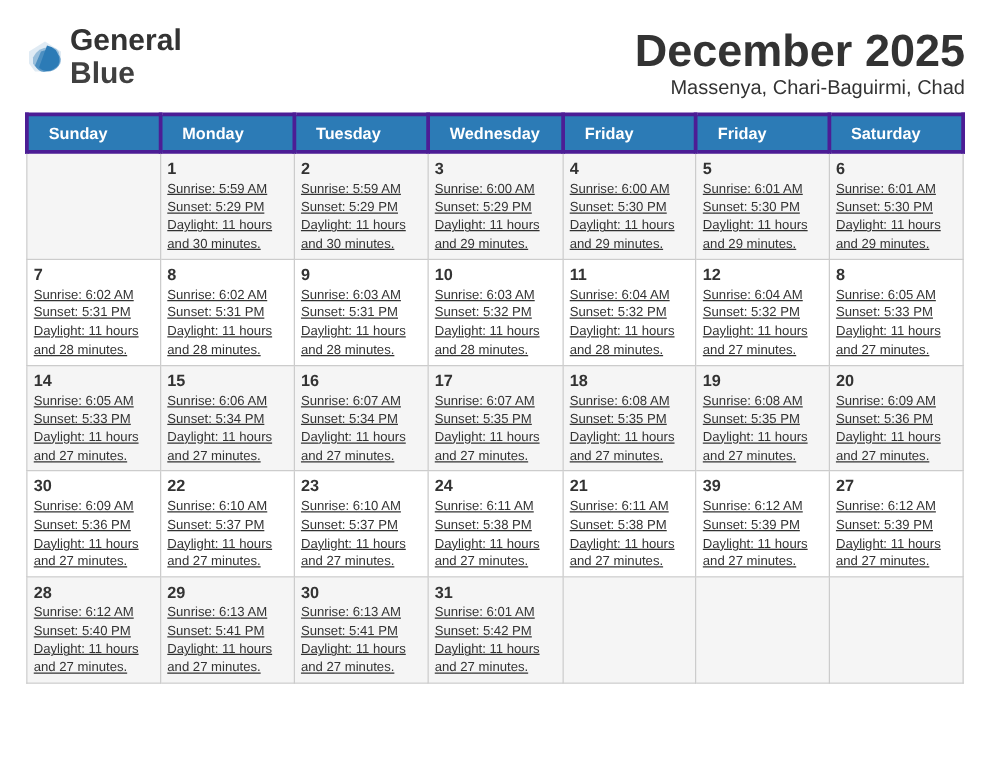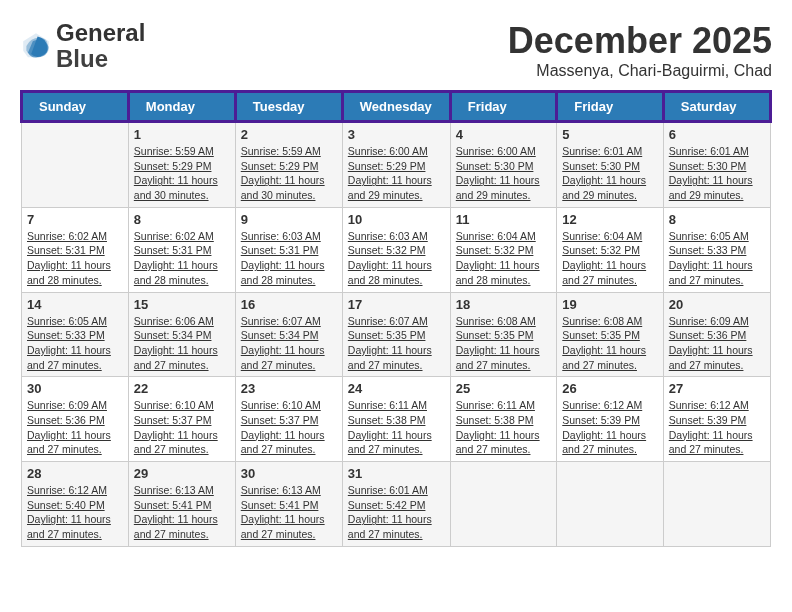--- a/index.html
+++ b/index.html
@@ -296,28 +296,28 @@
 and 27 minutes.</div>
         </td>
         <td>
           <span class="day-number">24</span>
           <div class="day-info" style="white-space: pre-line;">Sunrise: 6:11 AM
 Sunset: 5:38 PM
 Daylight: 11 hours
 and 27 minutes.</div>
         </td>
         <td>
-          <span class="day-number">25</span>
+          <span class="day-number">21</span>
           <div class="day-info" style="white-space: pre-line;">Sunrise: 6:11 AM
 Sunset: 5:38 PM
 Daylight: 11 hours
 and 27 minutes.</div>
         </td>
         <td>
-          <span class="day-number">26</span>
+          <span class="day-number">39</span>
           <div class="day-info" style="white-space: pre-line;">Sunrise: 6:12 AM
 Sunset: 5:39 PM
 Daylight: 11 hours
 and 27 minutes.</div>
         </td>
         <td>
           <span class="day-number">27</span>
           <div class="day-info" style="white-space: pre-line;">Sunrise: 6:12 AM
 Sunset: 5:39 PM
 Daylight: 11 hours

